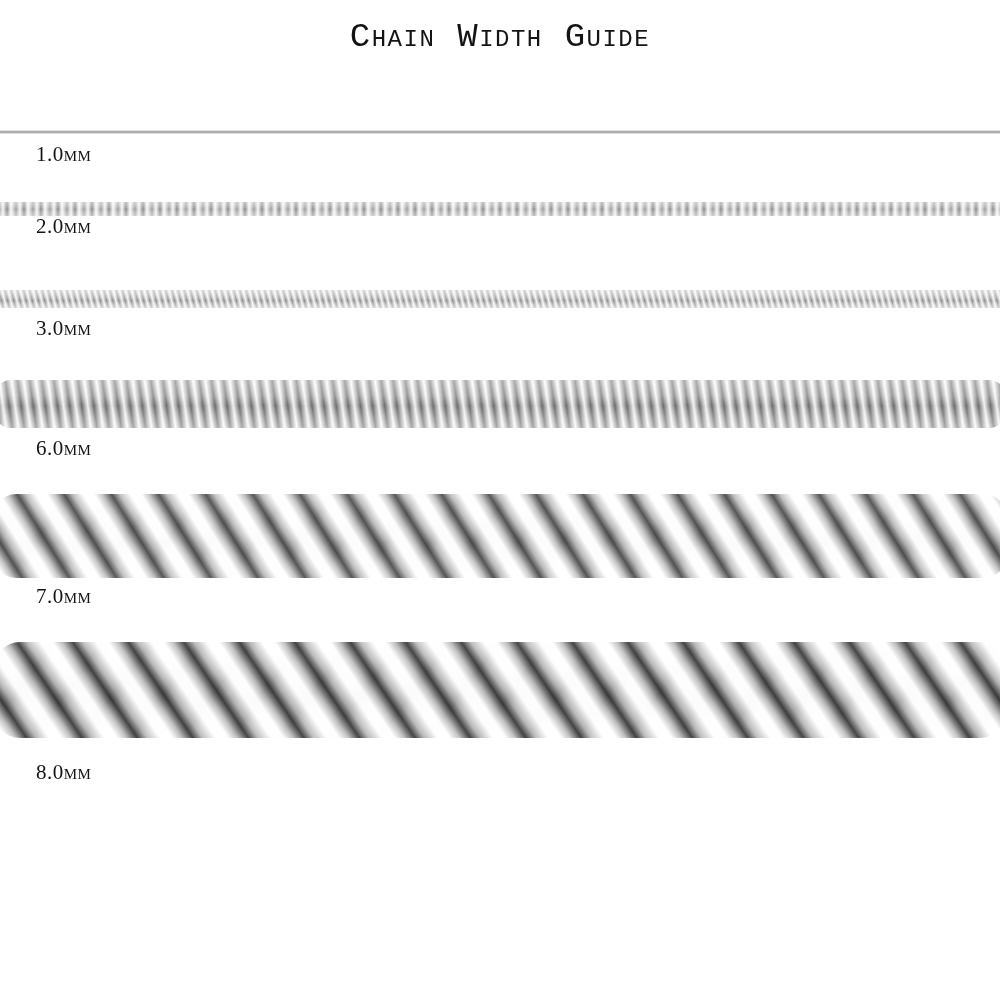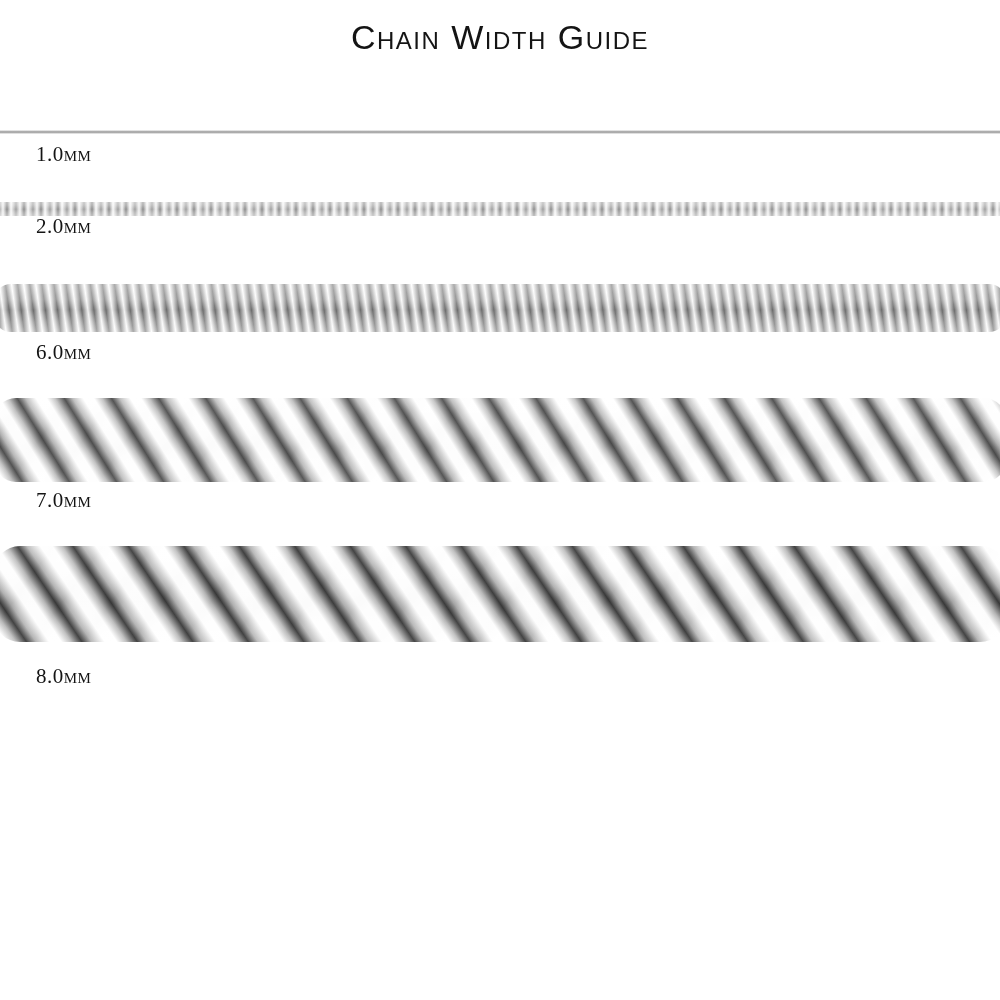--- a/index.html
+++ b/index.html
@@ -15,21 +15,21 @@
     font-family: "Liberation Serif", serif;
     color: #1a1a1a;
   }
 
   #page-title {
     position: absolute;
     top: 18px;
     left: 0;
     width: 1000px;
     text-align: center;
-    font-family: Liberation Sans, sans-serif;
+    font-family: Liberation Mono, monospace;
     font-size: 34px;
     letter-spacing: 1.5px;
     font-variant: small-caps;
     color: #141414;
     white-space: nowrap;
   }
 
   .chain-rows {
     position: absolute;
     top: 100px;
@@ -188,20 +188,24 @@
 
 <div class="chain-rows" id="chain-rows">
     <div class="chain-row" style="height: 92px;">
       <div class="chain-strip c-thin" style="top: 30px; height: 4px;"></div>
       <div class="chain-label" style="top: 42px;">1.0mm</div>
     </div>
     <div class="chain-row" style="height: 92px;">
       <div class="chain-strip c-box" style="top: 10px; height: 14px;"></div>
       <div class="chain-label" style="top: 22px;">2.0mm</div>
     </div>
+    <div class="chain-row" style="height: 96px;">
+      <div class="chain-strip c-snake-s" style="top: 6px; height: 18px;"></div>
+      <div class="chain-label" style="top: 32px;">3.0mm</div>
+    </div>
     <div class="chain-row" style="height: 114px;">
       <div class="chain-strip c-snake-xl" style="top: 0px; height: 48px;"></div>
       <div class="chain-label" style="top: 56px;">6.0mm</div>
     </div>
     <div class="chain-row" style="height: 148px; padding-left: 48px;">
       <div class="chain-strip c-rope-m" style="top: 0px; height: 84px;"></div>
       <div class="chain-label" style="top: 90px;">7.0mm</div>
     </div>
     <div class="chain-row" style="height: 150px;">
       <div class="chain-strip c-rope-l" style="top: 0px; height: 96px;"></div>

